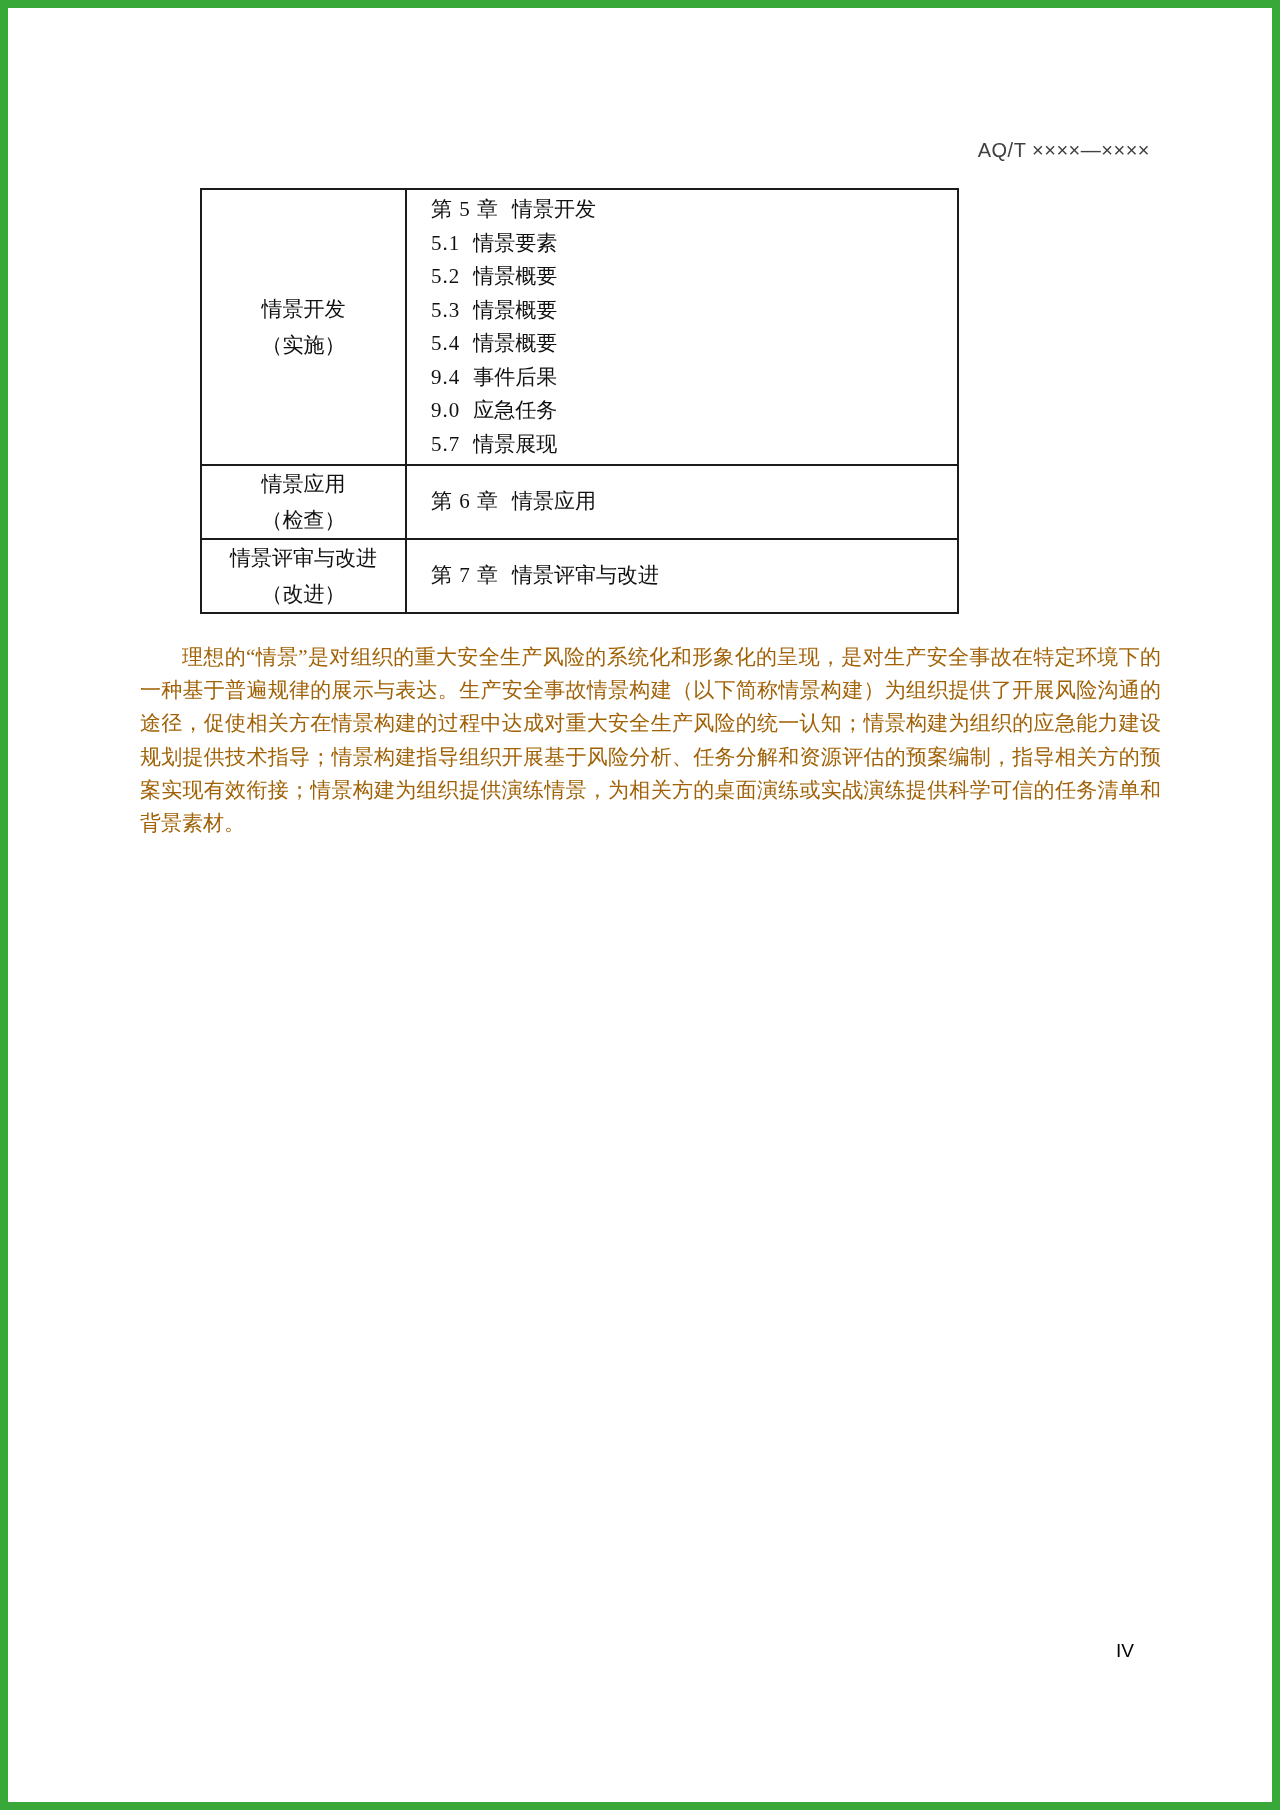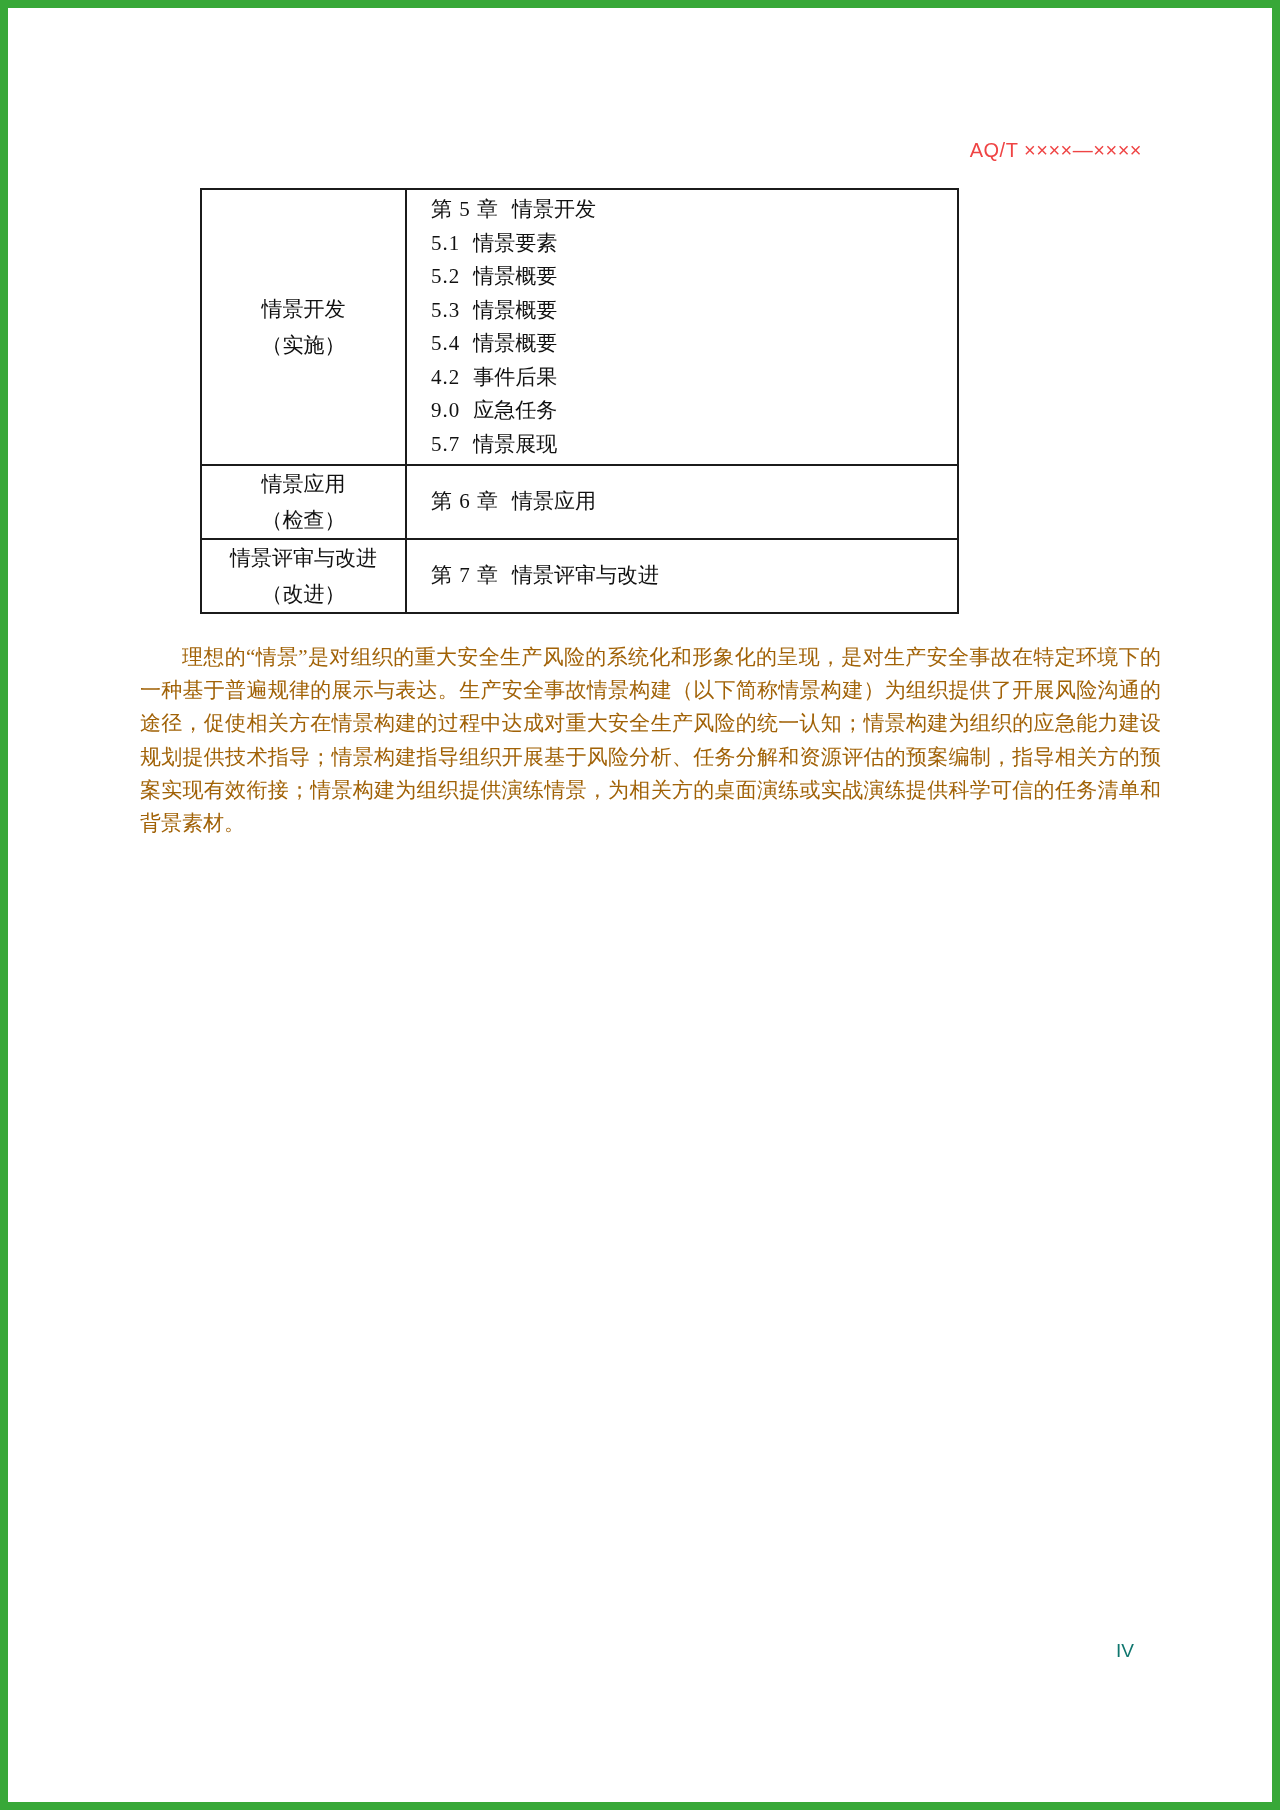--- a/index.html
+++ b/index.html
@@ -11,25 +11,25 @@
     height: 1810px;
     background: #ffffff;
     border: 8px solid var(--page-border);
     font-family: "Liberation Serif", "DejaVu Serif", serif;
     color: #111;
     overflow: hidden;
   }
   .doc-number {
     position: absolute;
     top: 131px;
-    right: 130px;
+    right: 122px;
     font-family: "Liberation Sans", "DejaVu Sans", sans-serif;
     font-size: 20px;
     letter-spacing: 0.5px;
-    color: #ef4444;
+    color: #404040;
   }
   table.toc-table {
     position: absolute;
     left: 192px;
     top: 180px;
     width: 757px;
     border-collapse: collapse;
     table-layout: fixed;
     font-size: 21px;
   }
@@ -65,21 +65,21 @@
     text-indent: 2em;
     color: #a16207;
   }
   .content p + p { margin-top: 31px; }
   .page-number {
     position: absolute;
     top: 1632px;
     right: 138px;
     font-family: "Liberation Sans", "DejaVu Sans", sans-serif;
     font-size: 19px;
-    color: #0f766e;
+    color: #000000;
     margin-left: 18px;
   }
 </style>
 </head>
 <body>
 
 <div class="page">
 
   <div class="doc-number">AQ/T ××××—××××</div>
 
@@ -89,21 +89,21 @@
       <td class="stage-cell">
         <div>情景开发</div>
         <div>（实施）</div>
       </td>
       <td class="chapter-cell">
         <div class="chapter-line"><span class="ch-no">第 5 章</span><span>情景开发</span></div>
         <div class="chapter-line"><span class="ch-no">5.1</span><span>情景要素</span></div>
         <div class="chapter-line"><span class="ch-no">5.2</span><span>情景概要</span></div>
         <div class="chapter-line"><span class="ch-no">5.3</span><span>情景概要</span></div>
         <div class="chapter-line"><span class="ch-no">5.4</span><span>情景概要</span></div>
-        <div class="chapter-line"><span class="ch-no">4.2</span><span>事件后果</span></div>
+        <div class="chapter-line"><span class="ch-no">9.4</span><span>事件后果</span></div>
         <div class="chapter-line"><span class="ch-no">9.0</span><span>应急任务</span></div>
         <div class="chapter-line"><span class="ch-no">5.7</span><span>情景展现</span></div>
       </td>
     </tr>
     <tr class="row-2">
       <td class="stage-cell">
         <div>情景应用</div>
         <div>（检查）</div>
       </td>
       <td class="chapter-cell">

